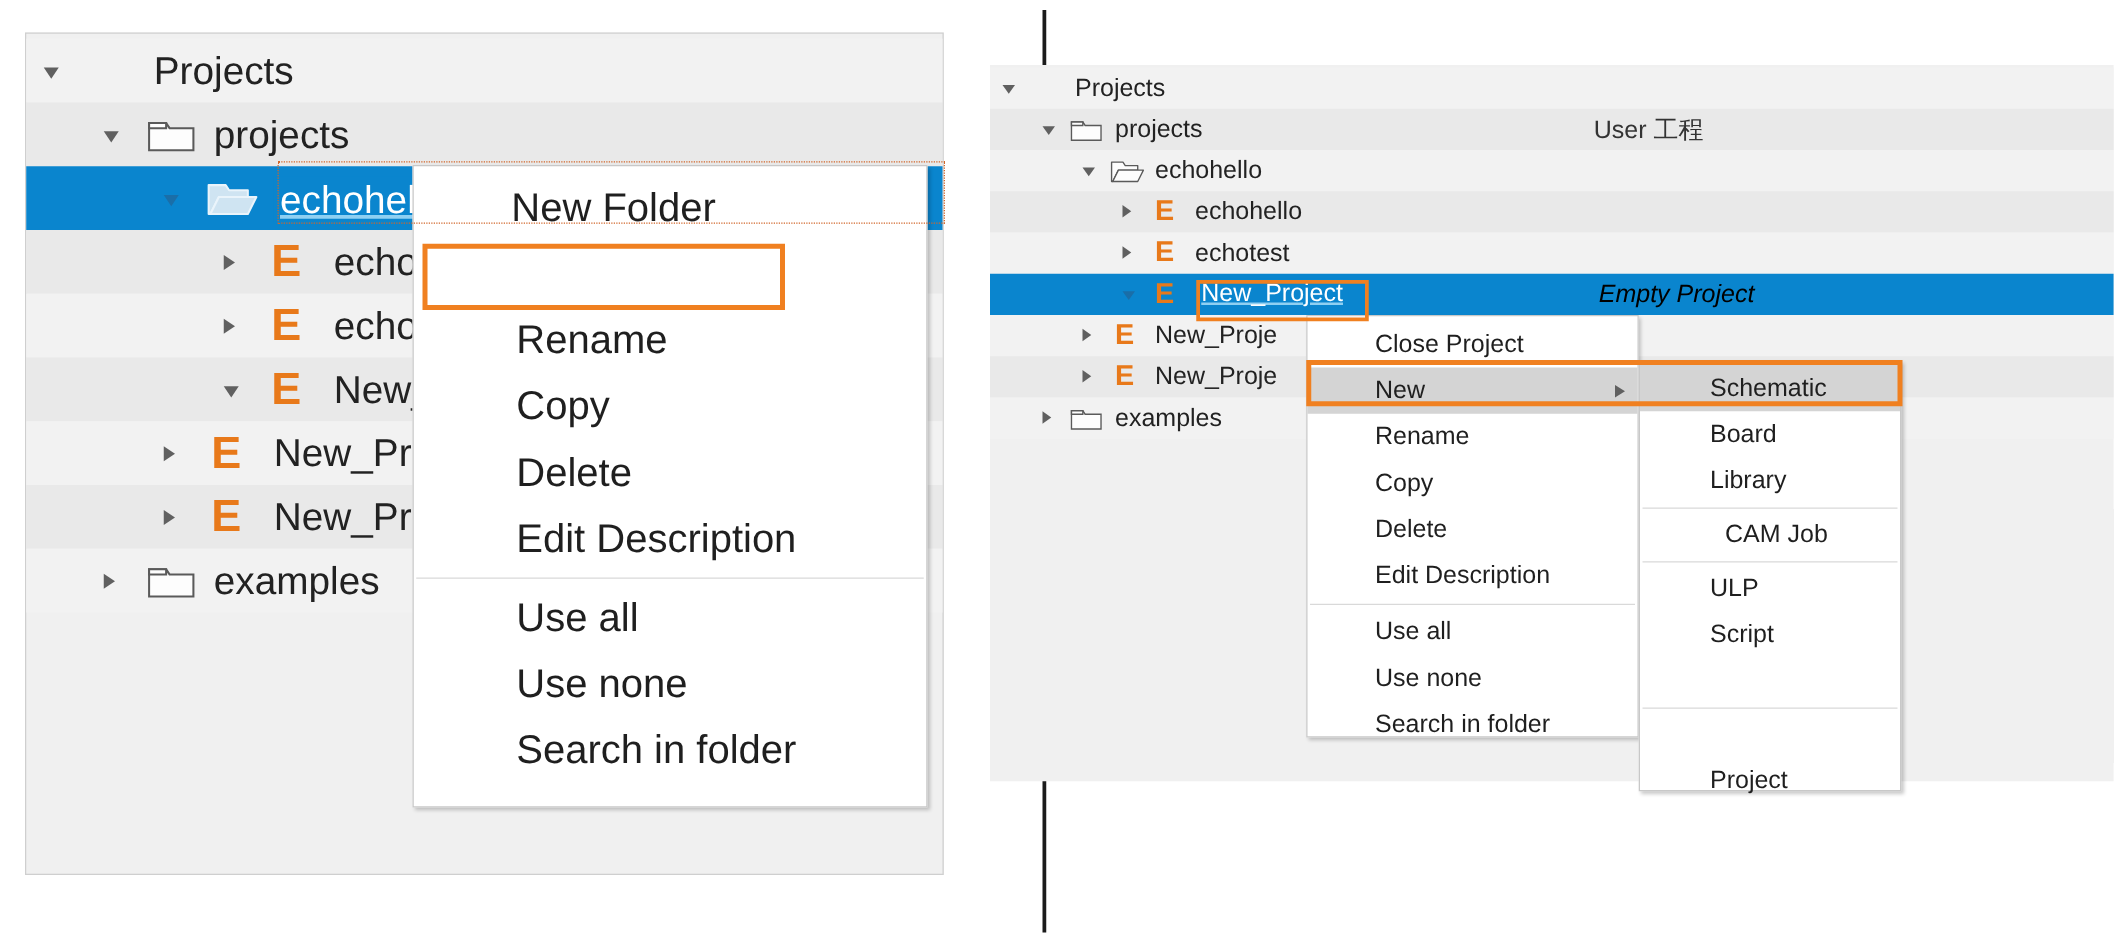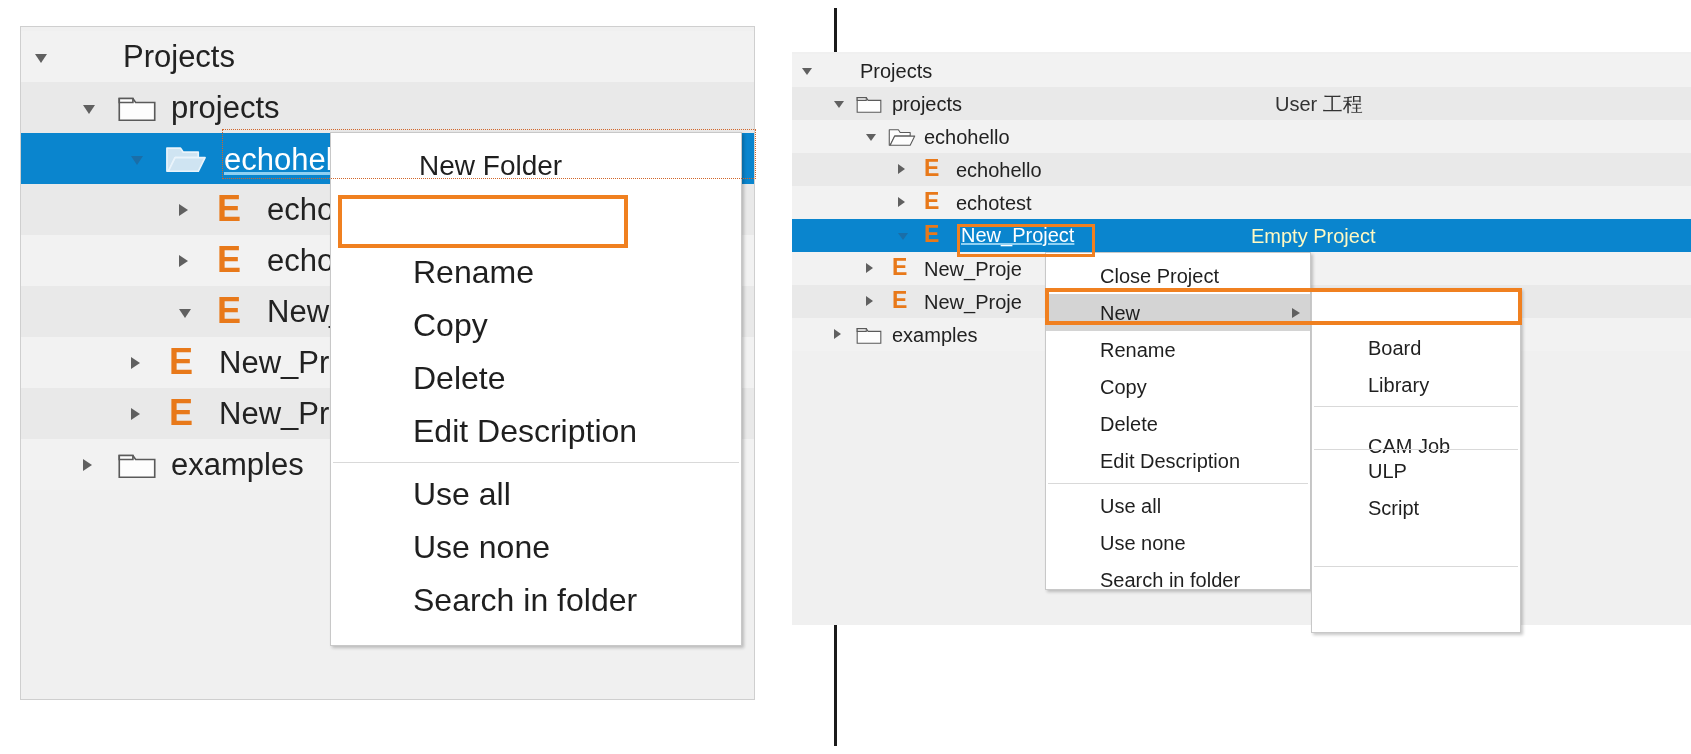--- a/index.html
+++ b/index.html
@@ -170,21 +170,21 @@
               <path d="M1 4 L1 7 L11 7 L11 4 Z" fill="#fdfdfd" stroke="#5a5a5a" stroke-width="1.2"></path>
             </svg></span>
           <span class="label" style="position:absolute; left:150px; top:50%; transform:translateY(-50%); font-size:31px;">examples</span>
         </div>
       </div>
   </div>
 
   <div class="menu" id="left-menu" style="left:330px; top:132px; width:412px; height:514px;">
     <div id="left-menu-items" style="position: relative; height: 100%;">
         <div class="menu-item" style="position:absolute; left:0; top:6px; width:100%; height:53px; background:transparent;">
-          <span style="position:absolute; left:88px; top:50%; transform:translateY(-50%); font-size:28px;">New Folder</span>
+          <span style="position:absolute; left:78px; top:50%; transform:translateY(-50%); font-size:32px;">New Folder</span>
         </div>
         <div class="menu-item" style="position:absolute; left:0; top:112px; width:100%; height:53px; background:transparent;">
           <span style="position:absolute; left:82px; top:50%; transform:translateY(-50%); font-size:32px;">Rename</span>
         </div>
         <div class="menu-item" style="position:absolute; left:0; top:165px; width:100%; height:53px; background:transparent;">
           <span style="position:absolute; left:82px; top:50%; transform:translateY(-50%); font-size:32px;">Copy</span>
         </div>
         <div class="menu-item" style="position:absolute; left:0; top:218px; width:100%; height:53px; background:transparent;">
           <span style="position:absolute; left:82px; top:50%; transform:translateY(-50%); font-size:32px;">Delete</span>
         </div>
@@ -244,21 +244,21 @@
             <span class="eicon" style="font-size:23px; letter-spacing:-1px;">E</span>
           </span>
           <span class="label" style="position:absolute; left:164px; top:50%; transform:translateY(-50%); font-size:20px;">echotest</span>
         </div>
         <div class="tree-row" style="position:absolute; left:0; top:167px; height:33px; background:#0a85ce;">
           <span class="tw-arrow arrow-down arrow-sm sel" style="position:absolute; left:106px; top:14px;"></span>
           <span class="ico" style="position:absolute; left:132px; top:4px;">
             <span class="eicon" style="font-size:23px; letter-spacing:-1px;">E</span>
           </span>
           <span style="position:absolute; left:164px; top:4px; padding:1px 5px; background:#0a85ce; color:#ffffff; font-size:20px; white-space:nowrap; text-decoration:underline; text-decoration-color:#8fd0f2;">New_Project</span>
-          <span style="position:absolute; left:459px; top:50%; transform:translateY(-50%); font-size:20px; color:#fef9c3; white-space:nowrap;">Empty Project</span>
+          <span style="position:absolute; left:487px; top:50%; transform:translateY(-50%); font-size:20px; color:#000000; white-space:nowrap;font-style:italic;">Empty Project</span>
         </div>
         <div class="tree-row" style="position:absolute; left:0; top:200px; height:33px; background:#f2f2f2;">
           <span class="tw-arrow arrow-right arrow-sm" style="position:absolute; left:74px; top:11px;"></span>
           <span class="ico" style="position:absolute; left:100px; top:4px;">
             <span class="eicon" style="font-size:23px; letter-spacing:-1px;">E</span>
           </span>
           <span class="label" style="position:absolute; left:132px; top:50%; transform:translateY(-50%); font-size:20px;">New_Proje</span>
         </div>
         <div class="tree-row" style="position:absolute; left:0; top:233px; height:33px; background:#e9e9e9;">
           <span class="tw-arrow arrow-right arrow-sm" style="position:absolute; left:74px; top:11px;"></span>
@@ -307,38 +307,44 @@
           <span style="position:absolute; left:54px; top:50%; transform:translateY(-50%); font-size:20px;">Use none</span>
         </div>
         <div class="menu-item" style="position:absolute; left:0; top:308px; width:100%; height:37px; background:transparent;">
           <span style="position:absolute; left:54px; top:50%; transform:translateY(-50%); font-size:20px;">Search in folder</span>
         </div>
       </div>
   </div>
 
   <div class="menu" id="right-submenu" style="left:1311px; top:288px; width:210px; height:345px;">
     <div id="right-submenu-items" style="position: relative; height: 100%;">
+        <div class="menu-item hl" style="position:absolute; left:0; top:3px; width:100%; height:37px; background:#d4d4d4;">
+          <span style="position:absolute; left:56px; top:50%; transform:translateY(-50%); font-size:20px;">Schematic</span>
+        </div>
         <div class="menu-item" style="position:absolute; left:0; top:77px; width:100%; height:37px; background:transparent;">
           <span style="position:absolute; left:56px; top:50%; transform:translateY(-50%); font-size:20px;">Library</span>
         </div>
         <div class="menu-item" style="position:absolute; left:0; top:40px; width:100%; height:37px; background:transparent;">
           <span style="position:absolute; left:56px; top:50%; transform:translateY(-50%); font-size:20px;">Board</span>
         </div>
         <div class="menu-sep" style="position:absolute; left:2px; top:117px; width:calc(100% - 4px);"></div>
-        <div class="menu-item" style="position:absolute; left:0; top:120px; width:100%; height:37px; background:transparent;margin-top:18px;">
+        <div class="menu-item" style="position:absolute; left:12px; top:120px; width:100%; height:37px; background:transparent;">
           <span style="position:absolute; left:56px; top:50%; transform:translateY(-50%); font-size:20px;">CAM Job</span>
         </div>
         <div class="menu-sep" style="position:absolute; left:2px; top:160px; width:calc(100% - 4px);"></div>
         <div class="menu-item" style="position:absolute; left:0; top:163px; width:100%; height:37px; background:transparent;">
           <span style="position:absolute; left:56px; top:50%; transform:translateY(-50%); font-size:20px;">ULP</span>
         </div>
         <div class="menu-item" style="position:absolute; left:0; top:200px; width:100%; height:37px; background:transparent;">
           <span style="position:absolute; left:56px; top:50%; transform:translateY(-50%); font-size:20px;">Script</span>
         </div>
         <div class="menu-sep" style="position:absolute; left:2px; top:277px; width:calc(100% - 4px);"></div>
+        <div class="menu-item" style="position:absolute; left:0; top:317px; width:100%; height:37px; background:transparent;">
+          <span style="position:absolute; left:56px; top:50%; transform:translateY(-50%); font-size:20px;">Project</span>
+        </div>
       </div>
   </div>
 
   <div class="hl-box" id="right-hl-box" style="left:1045px; top:288px; width:477px; height:37px;"></div>
 
   <div class="hl-box" id="right-rename-box" style="left:957px; top:224px; width:138px; height:33px; border-width:3px;"></div>
 
 <div class="focus-dotted" style="left: 222px; top: 129px; width: 534px; height: 50px;"></div>
   </div>
 

